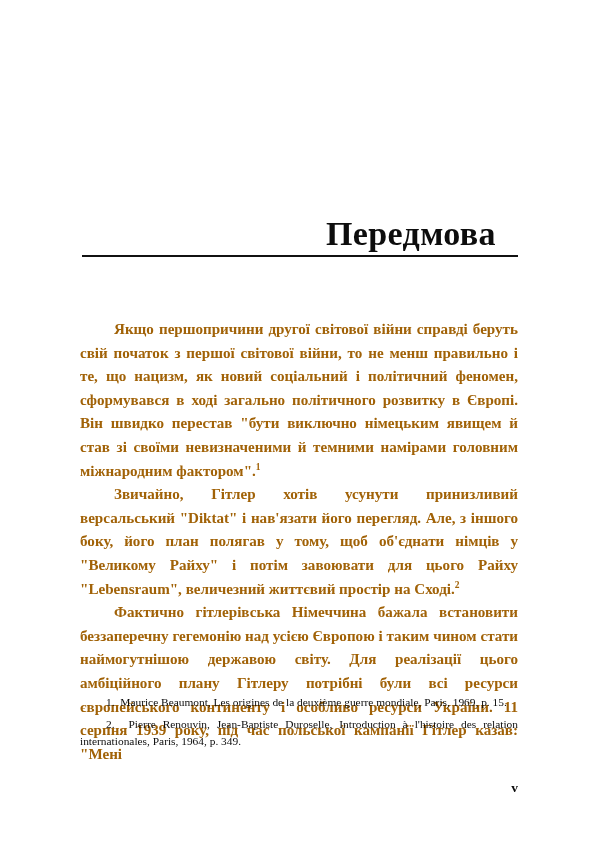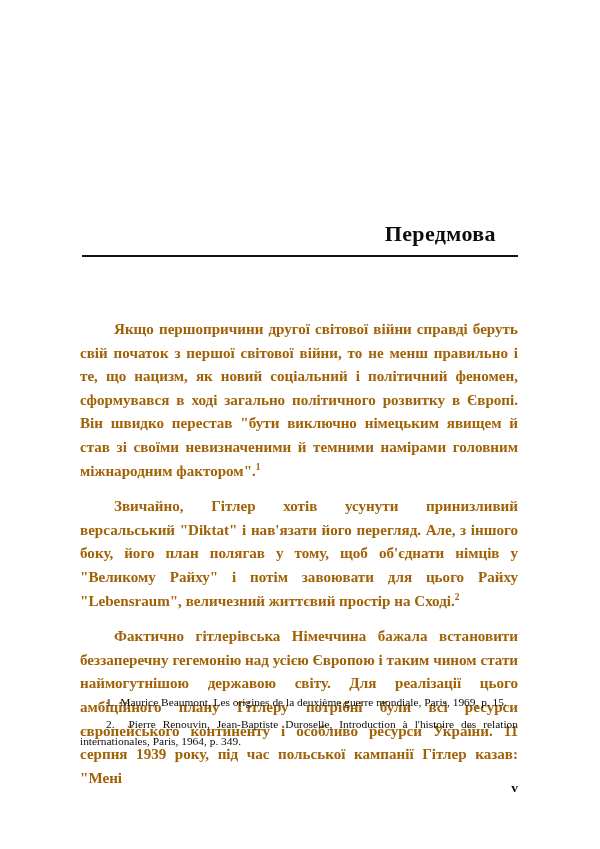--- a/index.html
+++ b/index.html
@@ -30,21 +30,21 @@
   .heading-block {
     position: absolute;
     left: 82px;
     top: 218px;
     width: 436px;
   }
 
   .chapter-title {
     text-align: right;
     font-family: "Liberation Serif", "DejaVu Serif", serif;
-    font-size: 22px;
+    font-size: 34px;
     font-weight: 700;
     letter-spacing: 0.4px;
     line-height: 32px;
     padding-right: 22px;
     margin: 0;
     color: #0d0d0d;
   }
 
   .title-rule {
     margin-top: 5px;
@@ -68,21 +68,21 @@
     font-family: "Liberation Serif", "DejaVu Serif", serif;
     font-size: 15.1px;
     font-weight: 700;
     line-height: 23.6px;
     text-indent: 34px;
     color: #a16207;
     hyphens: manual;
   }
 
   .body-text p + p {
-    margin-top: 12px;
+    margin-top: 0;
   }
 
   sup.fn {
     font-size: 9.5px;
     font-weight: 700;
     vertical-align: super;
     line-height: 0;
   }
 
   

